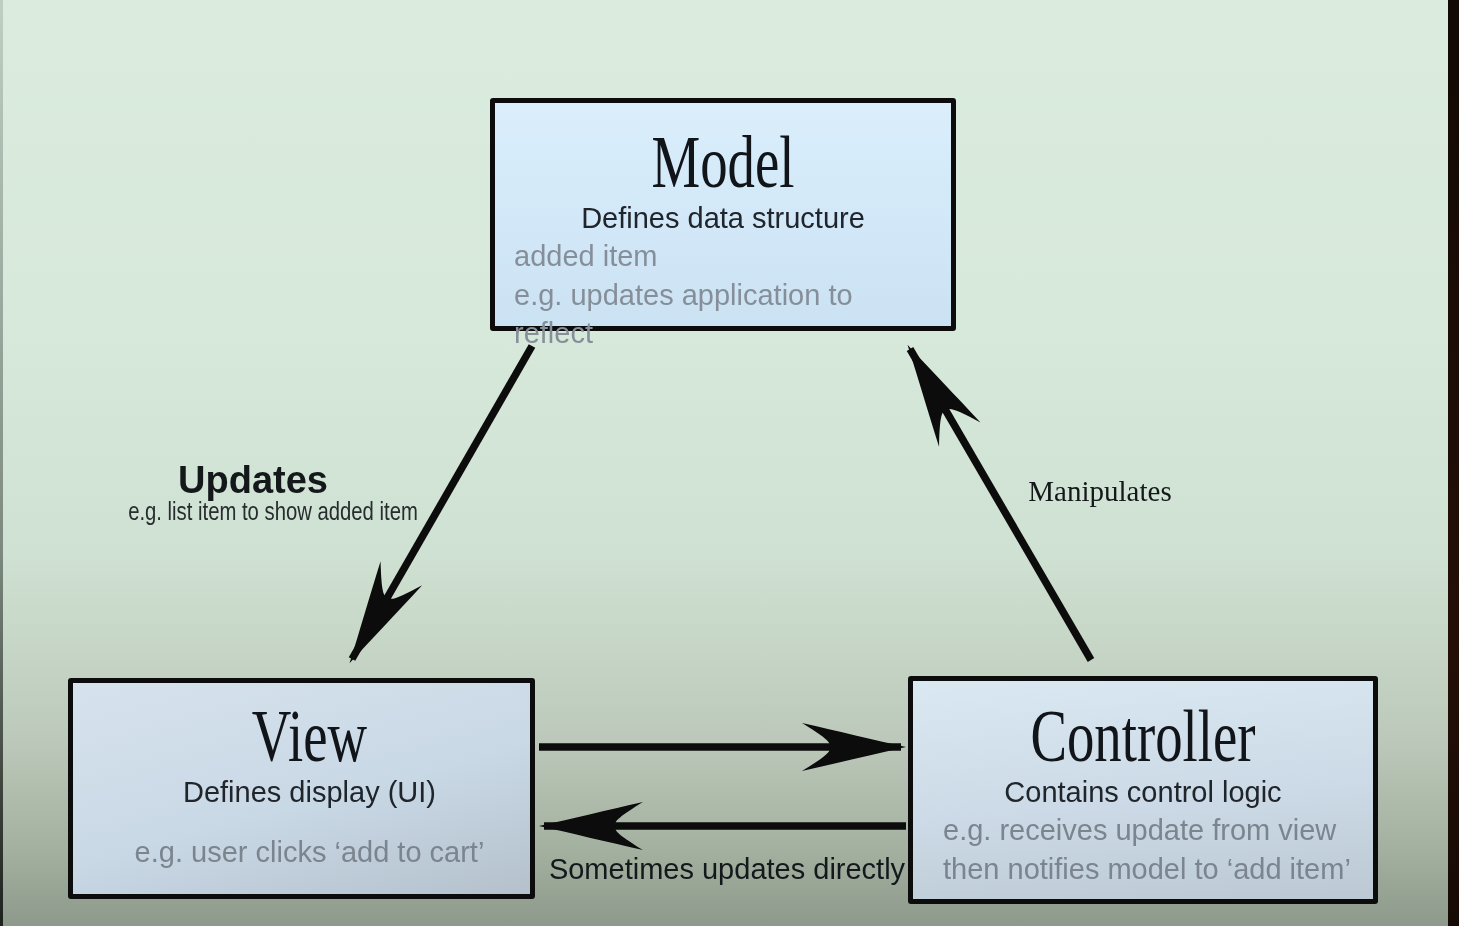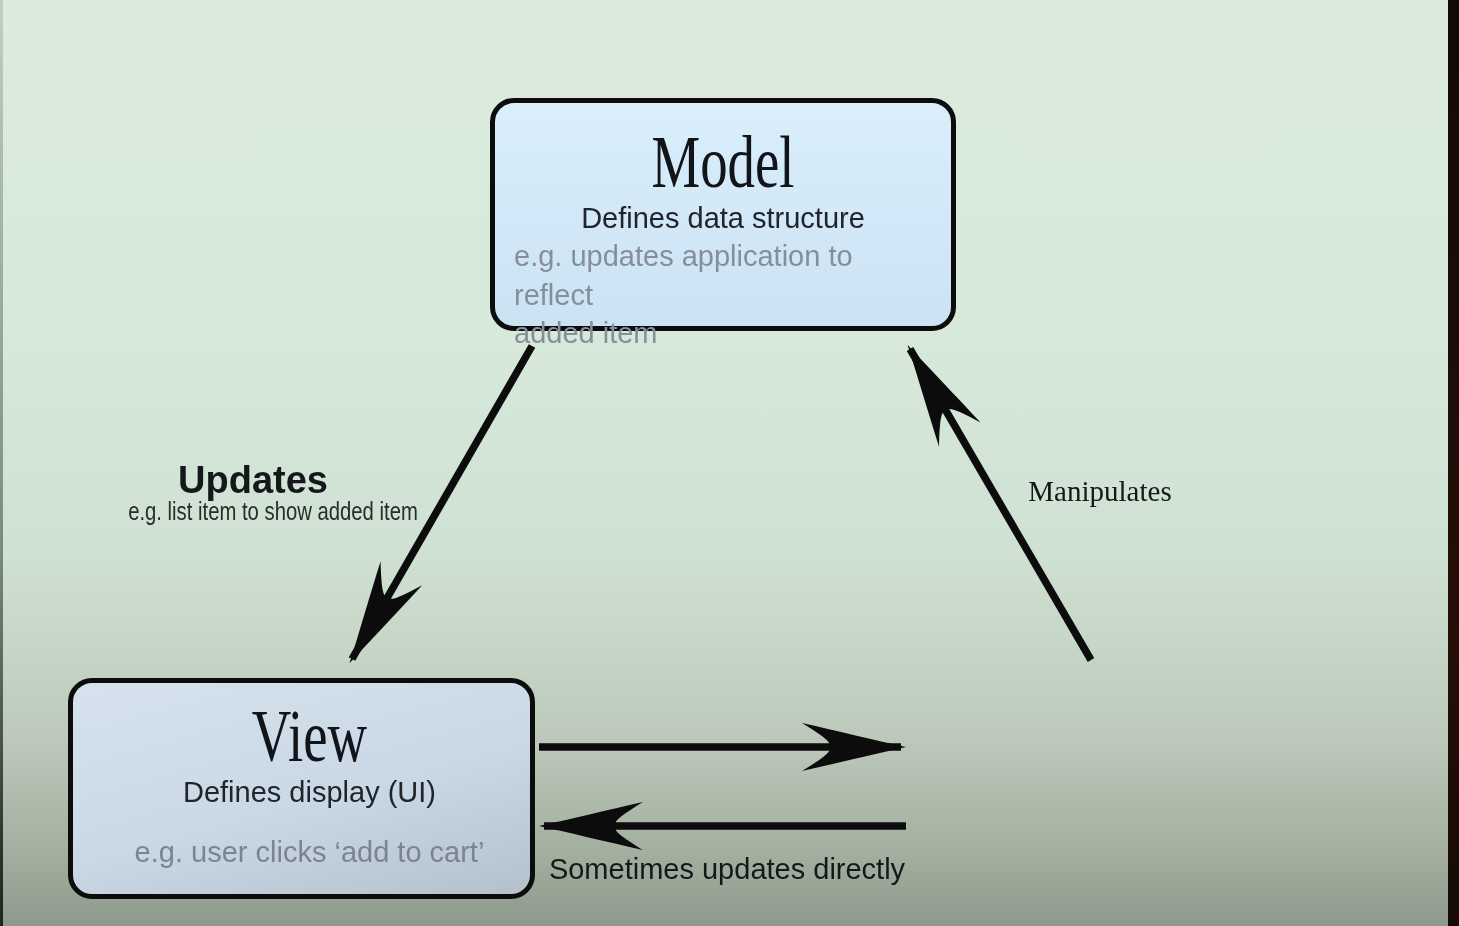--- a/index.html
+++ b/index.html
@@ -14,21 +14,21 @@
   .edge-bar-right { position:absolute; top:0; right:0; width:11px; height:100%;
     background:linear-gradient(180deg,#120904 0%, #1c0d06 40%, #240f07 70%, #160a05 100%); }
   .edge-bar-left { position:absolute; top:0; left:0; width:3px; height:100%;
     background:linear-gradient(180deg, rgba(30,45,35,0.15) 0%, rgba(20,28,22,0.45) 60%, rgba(10,14,10,0.85) 100%); }
 
   svg.arrows { position:absolute; left:0; top:0; width:1459px; height:926px; }
   svg.arrows path.shaft { stroke:#0c0c0c; stroke-width:7.5; fill:none; }
 
   .node {
     position:absolute; box-sizing:border-box;
-    border:5px solid #0c0c0c; border-radius:24px;
+    border:5px solid #0c0c0c; border-radius:3px;
     text-align:center; color:#171b20;
   }
   .node-model { left:490px; top:98px; width:466px; height:233px;
     background:linear-gradient(180deg,#daeefb 0%, #d2e8f8 55%, #cbe2f2 100%); }
   .node-view { left:68px; top:678px; width:467px; height:221px;
     background:linear-gradient(165deg,#d6e3ee 0%, #c9d8e5 55%, #b4c1cd 100%);padding-left:16px; }
   .node-controller { left:908px; top:676px; width:470px; height:228px;
     background:linear-gradient(175deg,#dae8f2 0%, #cbdae6 55%, #bcc9d4 100%); }
 
   .node-title {
@@ -70,33 +70,41 @@
     <path class="shaft" d="M532,346 L352,659" marker-end="url(#ah)"></path>
     <path class="shaft" d="M1091,660 L910,349" marker-end="url(#ah)"></path>
     <path class="shaft" d="M539,747 L901,747" marker-end="url(#ah)"></path>
     <path class="shaft" d="M906,826 L544,826" marker-end="url(#ah)"></path>
   </svg>
 
   <div class="node node-model">
     <span class="node-title">Model</span>
     <div class="node-subtitle">Defines data structure</div>
     <div class="node-example">
+      <div>added item</div>
       <div>e.g. updates application to reflect</div>
-      <div>added item</div>
     </div>
   </div>
 
   <div class="node node-view">
     <span class="node-title">View</span>
     <div class="node-subtitle">Defines display (UI)</div>
     <div class="node-example">
       <div>e.g. user clicks ‘add to cart’</div>
     </div>
   </div>
 
+  <div class="node node-controller">
+    <span class="node-title">Controller</span>
+    <div class="node-subtitle">Contains control logic</div>
+    <div class="node-example">
+      <div>e.g. receives update from view</div>
+      <div>then notifies model to ‘add item’</div>
+    </div>
+  </div>
 
   <div class="edge-label lbl-updates">Updates</div>
   <div class="edge-label lbl-updates-sub">e.g. list item to show added item</div>
   <div class="edge-label lbl-manipulates">Manipulates</div>
   <div class="edge-label lbl-sometimes">Sometimes updates directly</div>
 
   <div class="edge-bar-left"></div>
   <div class="edge-bar-right"></div>
 </div>
 

